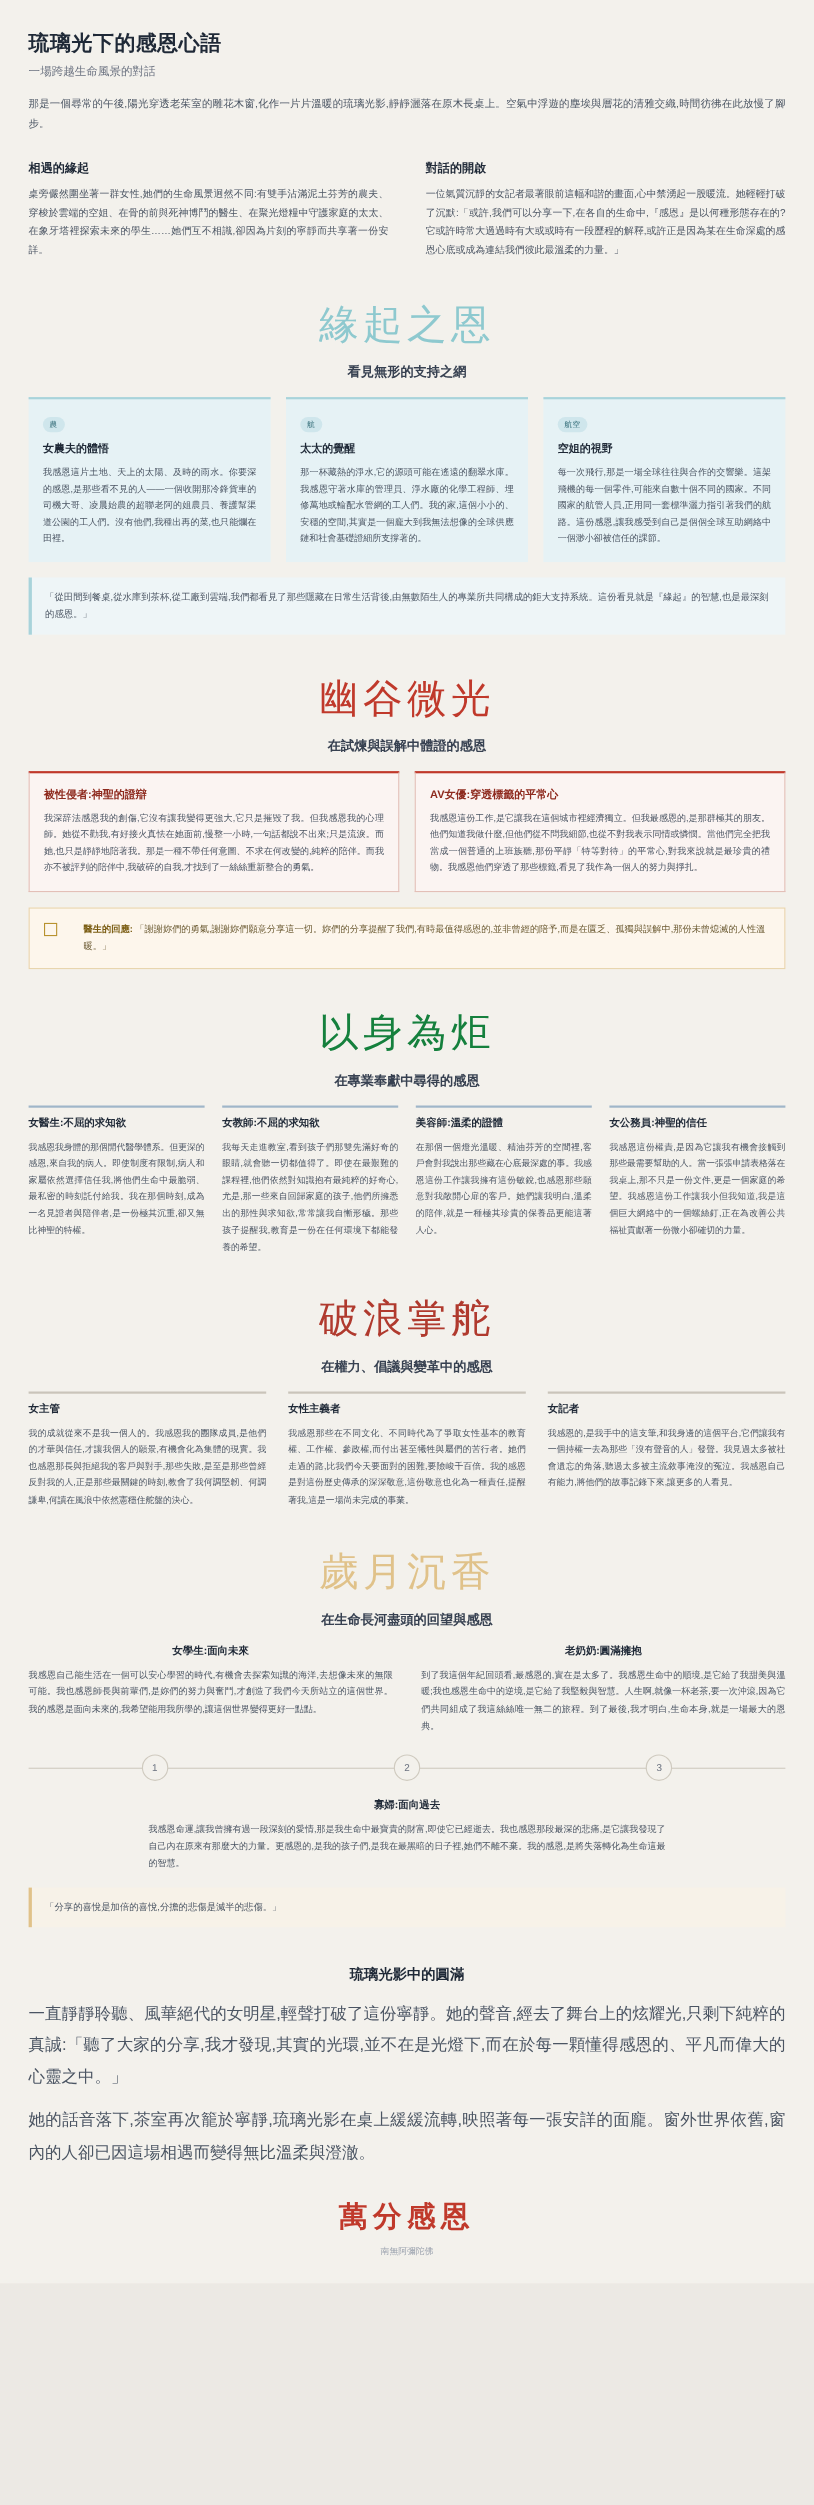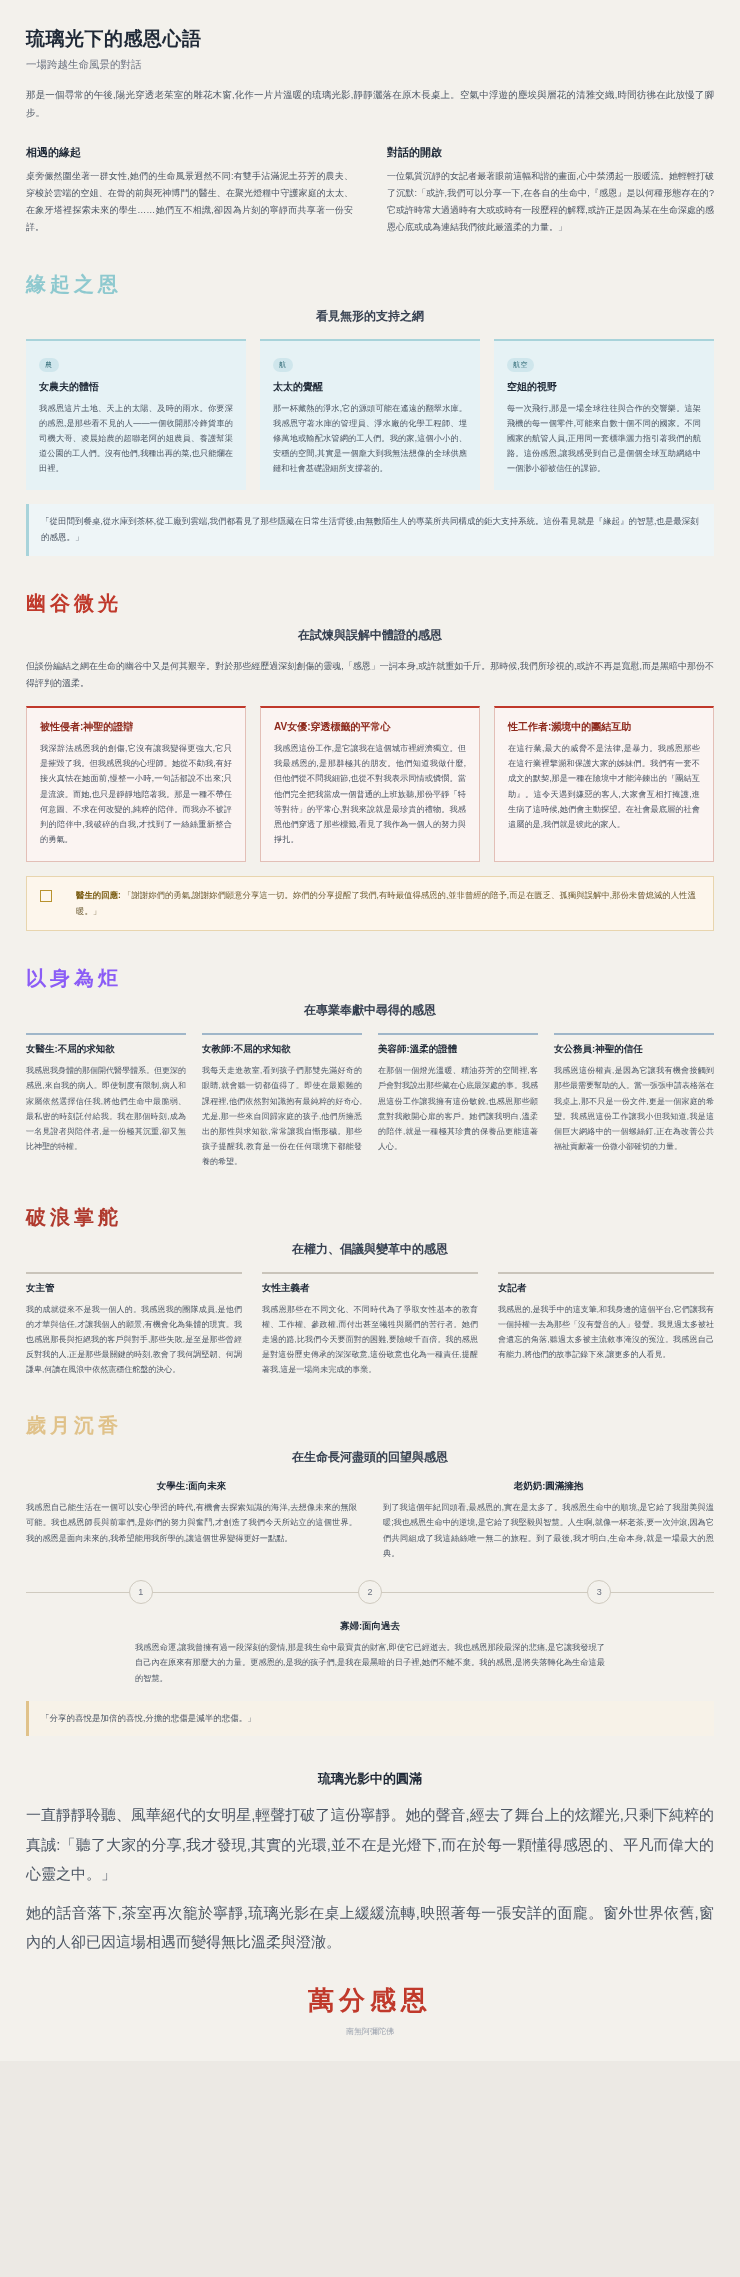--- a/index.html
+++ b/index.html
@@ -36,32 +36,33 @@
     font-size: 11px; font-weight: bold; color: #1f2937;
     margin-bottom: 8px;
   }
   .col-p {
     font-size: 9px; line-height: 1.9; color: #4b5563; text-align: justify;
   }
 
   
   .section { margin-top: 34px; }
   .band-title {
-    font-size: 20px;
-    font-weight: bold;
+    text-align: center;
+    font-size: 36px;
+    font-weight: normal;
     letter-spacing: 4px;
     margin: 0 0 10px 0;
   }
   .band-sub {
     text-align: center; font-size: 12px; color: #374151;
     margin: 0 0 14px 0; font-weight: bold;
   }
   .c-teal  { color: #8ec9cf; }
   .c-red   { color: #c0392b; }
-  .c-blue  { color: #8b5cf6; }
+  .c-blue  { color: #15803d; }
   .c-dkred { color: #b03a2e; }
   .c-gold  { color: #e0c28a; }
 
   .lead {
     font-size: 9px; line-height: 1.9; color: #4b5563;
     text-align: justify; margin-bottom: 14px;
   }
 
   
   .cards { display: flex; gap: 14px; }
@@ -207,33 +208,28 @@
         <h4>空姐的視野</h4>
         <p>每一次飛行,那是一場全球往往與合作的交響樂。這架飛機的每一個零件,可能來自數十個不同的國家。不同國家的航管人員,正用同一套標準灑力指引著我們的航路。這份感恩,讓我感受到自己是個個全球互助網絡中一個渺小卻被信任的課節。</p>
       </div>
     </div>
     <div class="quote">「從田間到餐桌,從水庫到茶杯,從工廠到雲端,我們都看見了那些隱藏在日常生活背後,由無數陌生人的專業所共同構成的鉅大支持系統。這份看見就是『緣起』的智慧,也是最深刻的感恩。」</div>
   </div>
 
   <div class="wrap section">
     <h2 class="band-title c-red">幽谷微光</h2>
     <div class="band-sub">在試煉與誤解中體證的感恩</div>
-    <div class="lead">但談份編結之網在生命的幽谷中又是何其艱辛。對於那些經歷過深刻創傷的靈魂,「感恩」一詞本身,或許就重如千斤。那時候,我們所珍視的,或許不再是寬慰,而是黑暗中那份不得評判的溫柔。</div>
     <div class="cards cards-red">
       <div class="card">
         <h4>被性侵者:神聖的證辯</h4>
         <p>我深辞法感恩我的創傷,它沒有讓我變得更強大,它只是摧毀了我。但我感恩我的心理師。她從不勸我,有好接火真怯在她面前,慢整一小時,一句話都說不出來;只是流淚。而她,也只是靜靜地陪著我。那是一種不帶任何意圖、不求在何改變的,純粹的陪伴。而我亦不被評判的陪伴中,我破碎的自我,才找到了一絲絲重新整合的勇氣。</p>
       </div>
       <div class="card">
         <h4>AV女優:穿透標籤的平常心</h4>
         <p>我感恩這份工作,是它讓我在這個城市裡經濟獨立。但我最感恩的,是那群極其的朋友。他們知道我做什麼,但他們從不問我細節,也從不對我表示同情或憐憫。當他們完全把我當成一個普通的上班族聽,那份平靜「特等對待」的平常心,對我來說就是最珍貴的禮物。我感恩他們穿透了那些標籤,看見了我作為一個人的努力與掙扎。</p>
-      </div>
-      <div class="card">
-        <h4>性工作者:瀕境中的團結互助</h4>
-        <p>在這行業,最大的威脅不是法律,是暴力。我感恩那些在這行業裡擎瀕和保護大家的姊妹們。我們有一套不成文的默契,那是一種在險境中才能淬鍊出的『團結互助』。這令天遇到嫌惡的客人,大家會互相打掩護,進生病了這時候,她們會主動探望。在社會最底層的社會遺屬的是,我們就是彼此的家人。</p>
       </div>
     </div>
     <div class="callout">
       <span class="cbox"></span>
       <div class="ctext">
         <b>醫生的回應:</b>
         <span>「謝謝妳們的勇氣,謝謝妳們願意分享這一切。妳們的分享提醒了我們,有時最值得感恩的,並非曾經的陪予,而是在匱乏、孤獨與誤解中,那份未曾熄滅的人性溫暖。」</span>
       </div>
     </div>
   </div>

